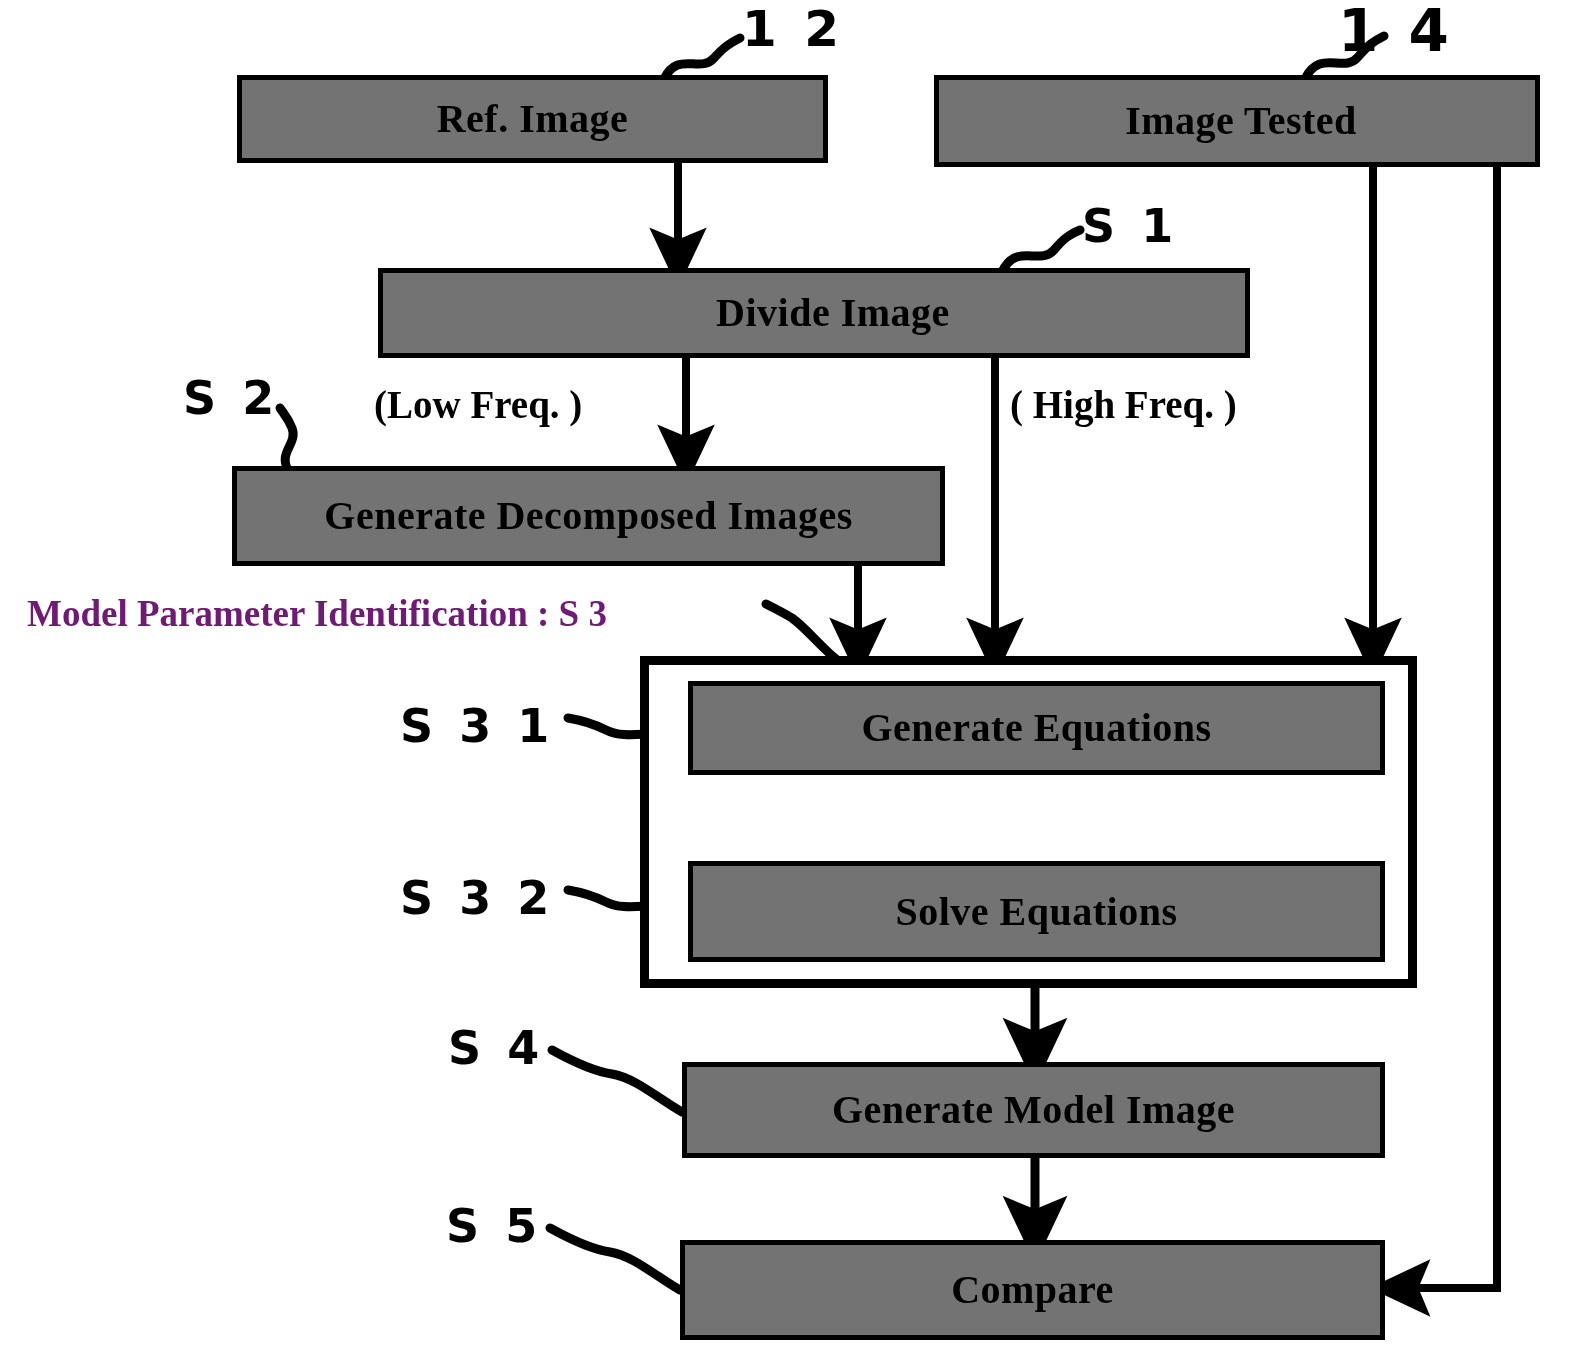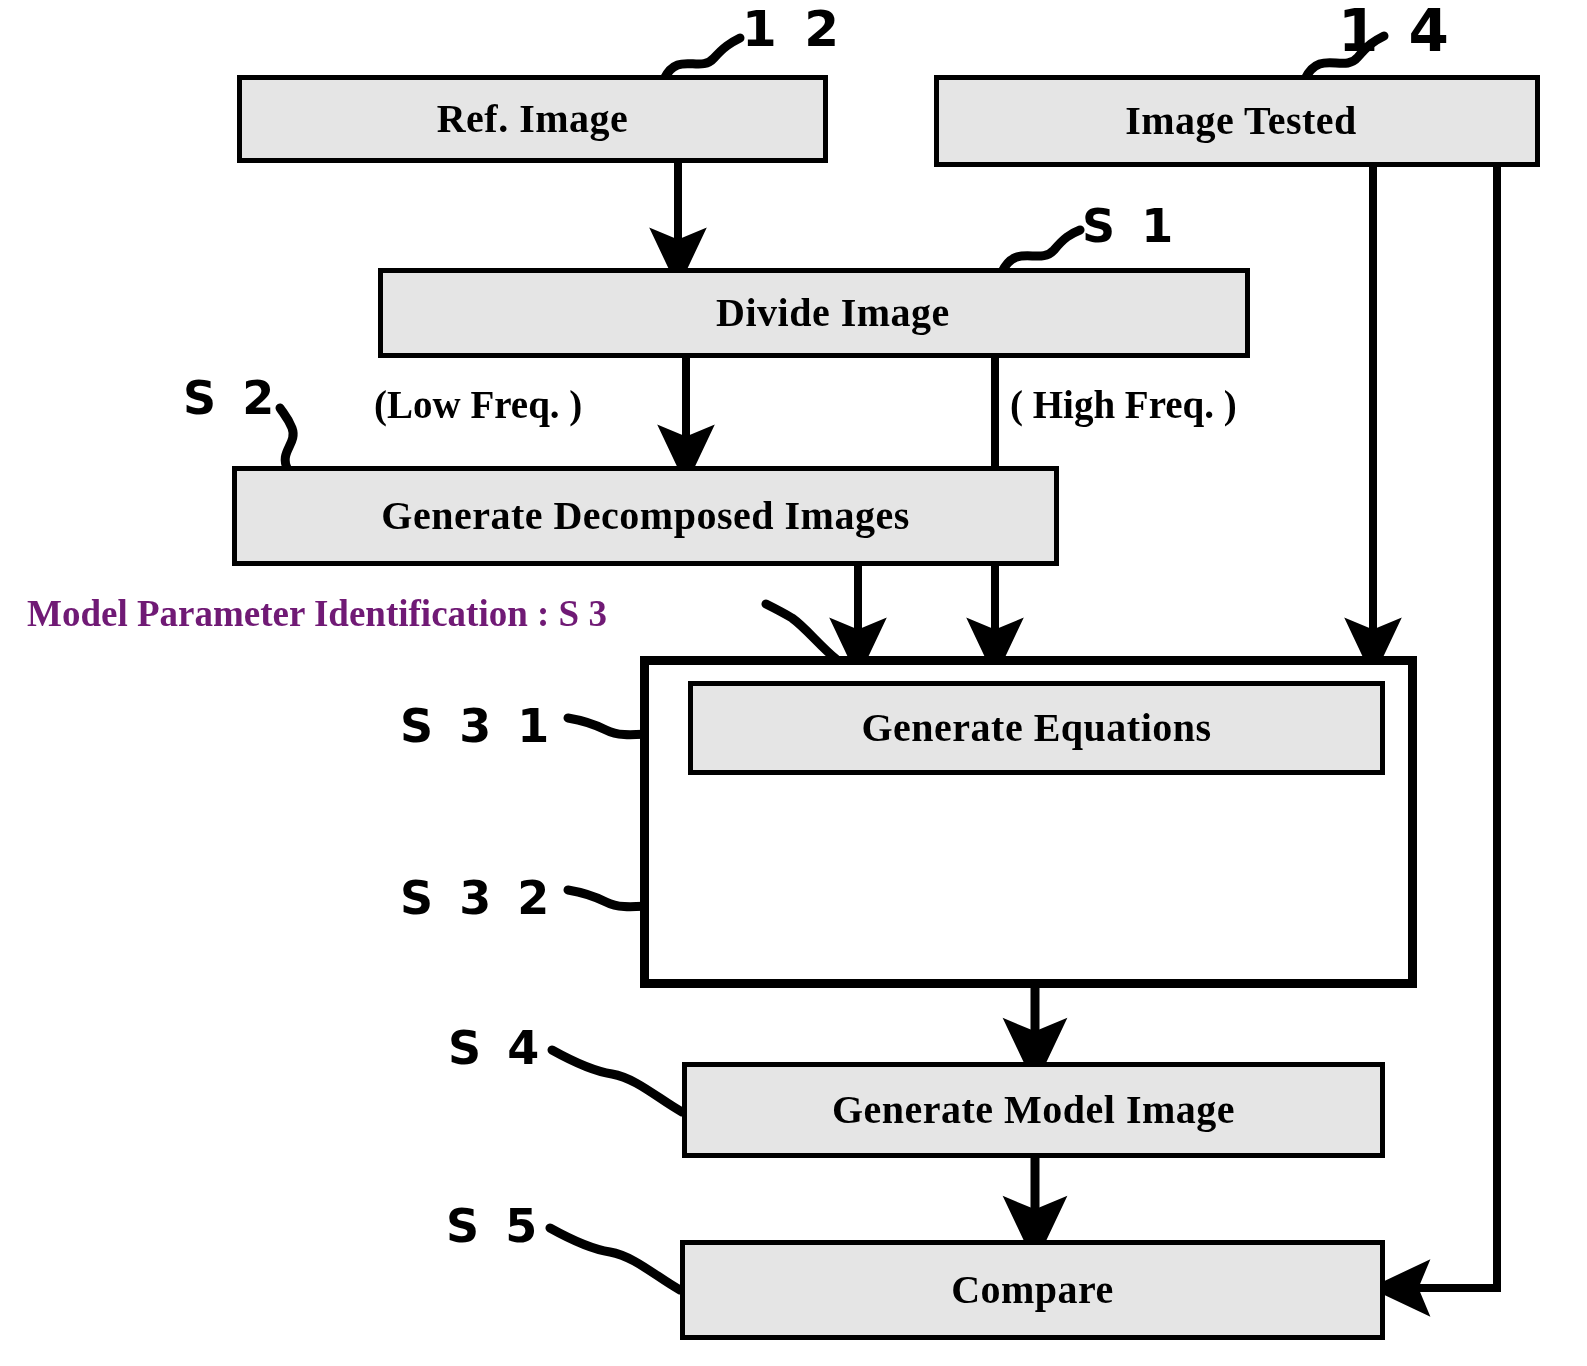--- a/index.html
+++ b/index.html
@@ -21,21 +21,21 @@
     left: 0;
     top: 0;
     width: 1587px;
     height: 1366px;
     pointer-events: none;
   }
   .node {
     position: absolute;
     box-sizing: border-box;
     border: 5px solid #000000;
-    background: #e5e5e5;
+    background: #737373;
     display: flex;
     align-items: center;
     justify-content: center;
     text-align: center;
   }
   .node-label {
     font-family: "Liberation Serif", "DejaVu Serif", serif;
     font-weight: bold;
     color: #000000;
     line-height: 1;
@@ -126,30 +126,33 @@
   </div>
 
   <div class="node" style="left:934px; top:75px; width:606px; height:92px;padding-left:8px;">
     <span class="node-label" style="font-size:40px;">Image Tested</span>
   </div>
 
   <div class="node" style="left:378px; top:268px; width:872px; height:90px;padding-left:38px;">
     <span class="node-label" style="font-size:40px;">Divide Image</span>
   </div>
 
-  <div class="node" style="left:232px; top:466px; width:827px; height:100px;">
+  <div class="node" style="left:232px; top:466px; width:713px; height:100px;">
     <span class="node-label" style="font-size:40px;">Generate Decomposed Images</span>
   </div>
 
   <div class="group-box" style="left:640px; top:656px; width:777px; height:332px;"></div>
 
   <div class="node" style="left:688px; top:681px; width:697px; height:94px;">
     <span class="node-label" style="font-size:40px;">Generate Equations</span>
   </div>
 
+  <div class="node" style="left:688px; top:861px; width:697px; height:101px;">
+    <span class="node-label" style="font-size:40px;">Solve Equations</span>
+  </div>
 
   <div class="node" style="left:682px; top:1062px; width:703px; height:96px;">
     <span class="node-label" style="font-size:40px;">Generate Model Image</span>
   </div>
 
   <div class="node" style="left:680px; top:1240px; width:705px; height:100px;">
     <span class="node-label" style="font-size:40px;">Compare</span>
   </div>
 
   <div class="ref-num" style="left:742px; top:4px; font-size:50px; letter-spacing:5px;">1 2</div>

